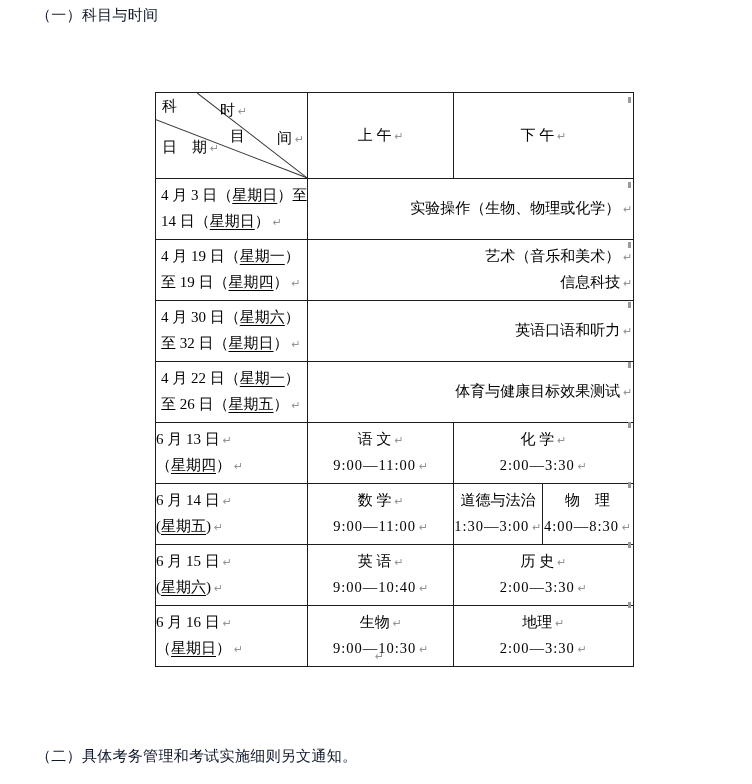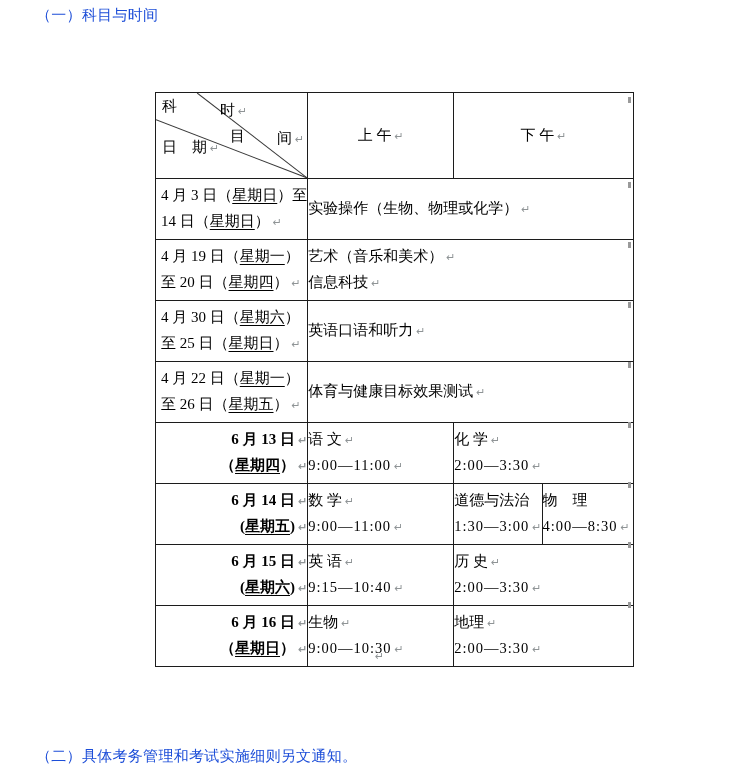--- a/index.html
+++ b/index.html
@@ -1,21 +1,21 @@
 <!DOCTYPE html>
 <html><head>
 <meta charset="utf-8">
 <style>
   html,body{margin:0;padding:0;}
   body{
     width:752px;height:784px;position:relative;background:#ffffff;
     font-family:"Liberation Sans","DejaVu Sans",sans-serif;overflow:hidden;
   }
   .section-heading{
-    position:absolute;left:36px;color:#1d4ed8;font-size:15px;line-height:17px;
+    position:absolute;left:36px;color:#0f172a;font-size:15px;line-height:17px;
     letter-spacing:0.3px;white-space:nowrap;
   }
   .heading-top{top:6px;}
   .heading-bottom{top:747px;}
 
   table.exam-table{
     position:absolute;left:155px;top:92px;border-collapse:collapse;table-layout:fixed;
     font-family:"Liberation Serif","DejaVu Serif",serif;color:#000000;font-size:15px;
   }
   .exam-table td{border:1px solid #1c1c1c;padding:0;vertical-align:middle;}
@@ -29,24 +29,24 @@
   .corner .ch{position:absolute;white-space:nowrap;}
   .c-subj1{left:6px;top:4px;}
   .c-time1{left:64px;top:8px;}
   .c-subj2{left:74px;top:34px;}
   .c-time2{left:121px;top:36px;}
   .c-date{left:6px;top:45px;}
 
   .center{text-align:center;}
   .dlines,.clines{display:flex;flex-direction:column;justify-content:space-evenly;height:100%;}
   .date-cell .dlines{padding-left:5px;}
-  .date-cell.center-date .dlines{padding-left:0;text-align:right;font-weight:bold;}
+  .date-cell.center-date .dlines{padding-left:0;text-align:left;}
   .dline,.cline{white-space:nowrap;line-height:17px;}
-  .span-cell{text-align:left;}
-  .exam-cell{}
+  .span-cell{text-align:right;}
+  .exam-cell{text-align:center;}
   .time-line{font-size:14.5px;letter-spacing:1px;}
 
   .uw{text-decoration:underline;text-underline-offset:3px;text-decoration-thickness:1px;}
 
   .pm{
     color:#8f9496;font-size:11px;margin-left:3px;letter-spacing:0;
     font-family:"DejaVu Sans",sans-serif;text-decoration:none;display:inline-block;
   }
   
   .row-tick{position:absolute;left:628px;width:3px;height:6px;background:#9a9a9a;}
@@ -93,36 +93,36 @@
     </td>
     <td class="span-cell" colspan="3">
       <div class="cline"><span>实验操作（生物、物理或化学）</span><span class="pm">↵</span></div>
     </td>
   </tr>
 
   <tr class="data-row">
     <td class="date-cell">
       <div class="dlines">
         <div class="dline"><span>4 月 19 日（</span><span class="uw">星期一</span><span>）</span></div>
-        <div class="dline"><span>至 20 日（</span><span class="uw">星期四</span><span>）</span><span class="pm">↵</span></div>
+        <div class="dline"><span>至 19 日（</span><span class="uw">星期四</span><span>）</span><span class="pm">↵</span></div>
       </div>
     </td>
     <td class="span-cell" colspan="3">
       <div class="clines">
         <div class="cline"><span>艺术（音乐和美术）</span><span class="pm">↵</span></div>
         <div class="cline"><span>信息科技</span><span class="pm">↵</span></div>
       </div>
     </td>
   </tr>
 
   <tr class="data-row">
     <td class="date-cell">
       <div class="dlines">
         <div class="dline"><span>4 月 30 日（</span><span class="uw">星期六</span><span>）</span></div>
-        <div class="dline"><span>至 25 日（</span><span class="uw">星期日</span><span>）</span><span class="pm">↵</span></div>
+        <div class="dline"><span>至 32 日（</span><span class="uw">星期日</span><span>）</span><span class="pm">↵</span></div>
       </div>
     </td>
     <td class="span-cell" colspan="3">
       <div class="cline"><span>英语口语和听力</span><span class="pm">↵</span></div>
     </td>
   </tr>
 
   <tr class="data-row">
     <td class="date-cell">
       <div class="dlines">
@@ -186,21 +186,21 @@
   <tr class="data-row">
     <td class="date-cell center-date">
       <div class="dlines">
         <div class="dline"><span>6 月 15 日</span><span class="pm">↵</span></div>
         <div class="dline"><span>(</span><span class="uw">星期六</span><span>)</span><span class="pm">↵</span></div>
       </div>
     </td>
     <td class="exam-cell">
       <div class="clines">
         <div class="cline"><span>英 语</span><span class="pm">↵</span></div>
-        <div class="cline time-line"><span>9:15—10:40</span><span class="pm">↵</span></div>
+        <div class="cline time-line"><span>9:00—10:40</span><span class="pm">↵</span></div>
       </div>
     </td>
     <td class="exam-cell" colspan="2">
       <div class="clines">
         <div class="cline"><span>历 史</span><span class="pm">↵</span></div>
         <div class="cline time-line"><span>2:00—3:30</span><span class="pm">↵</span></div>
       </div>
     </td>
   </tr>
 

